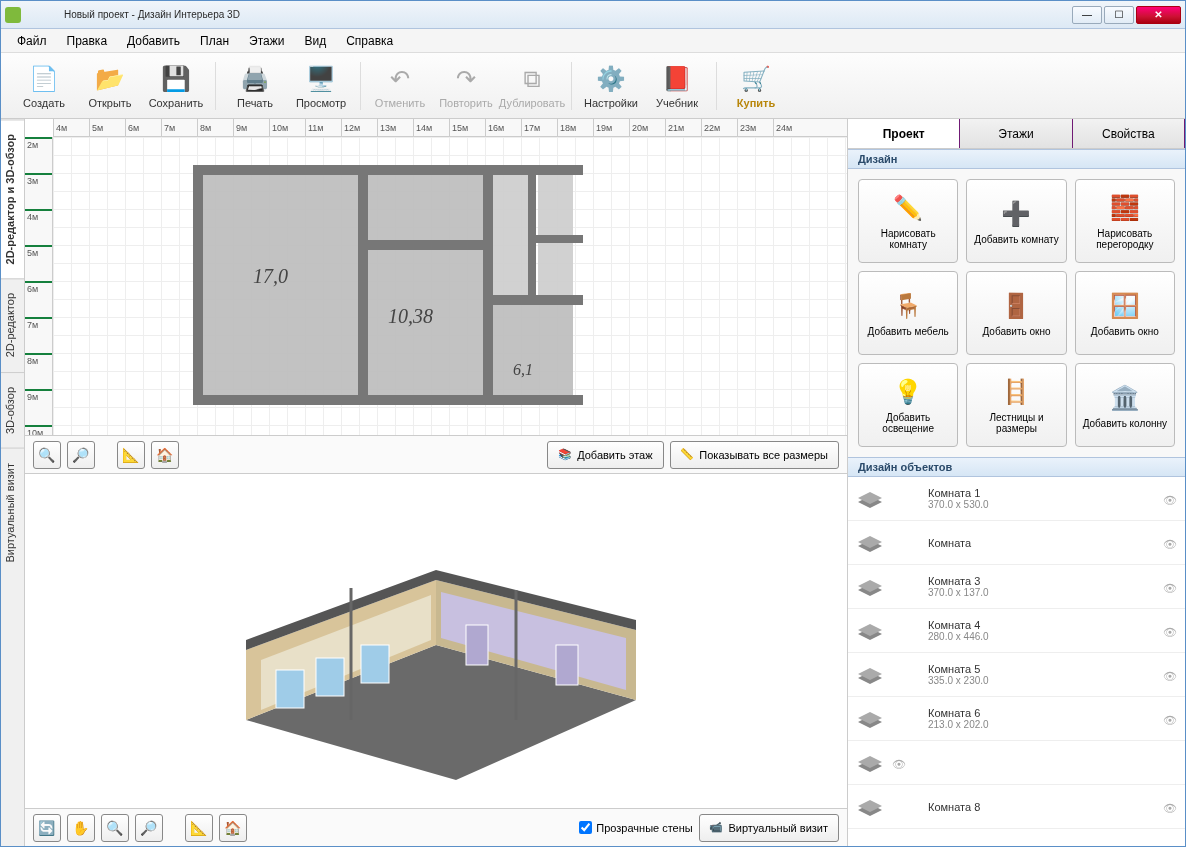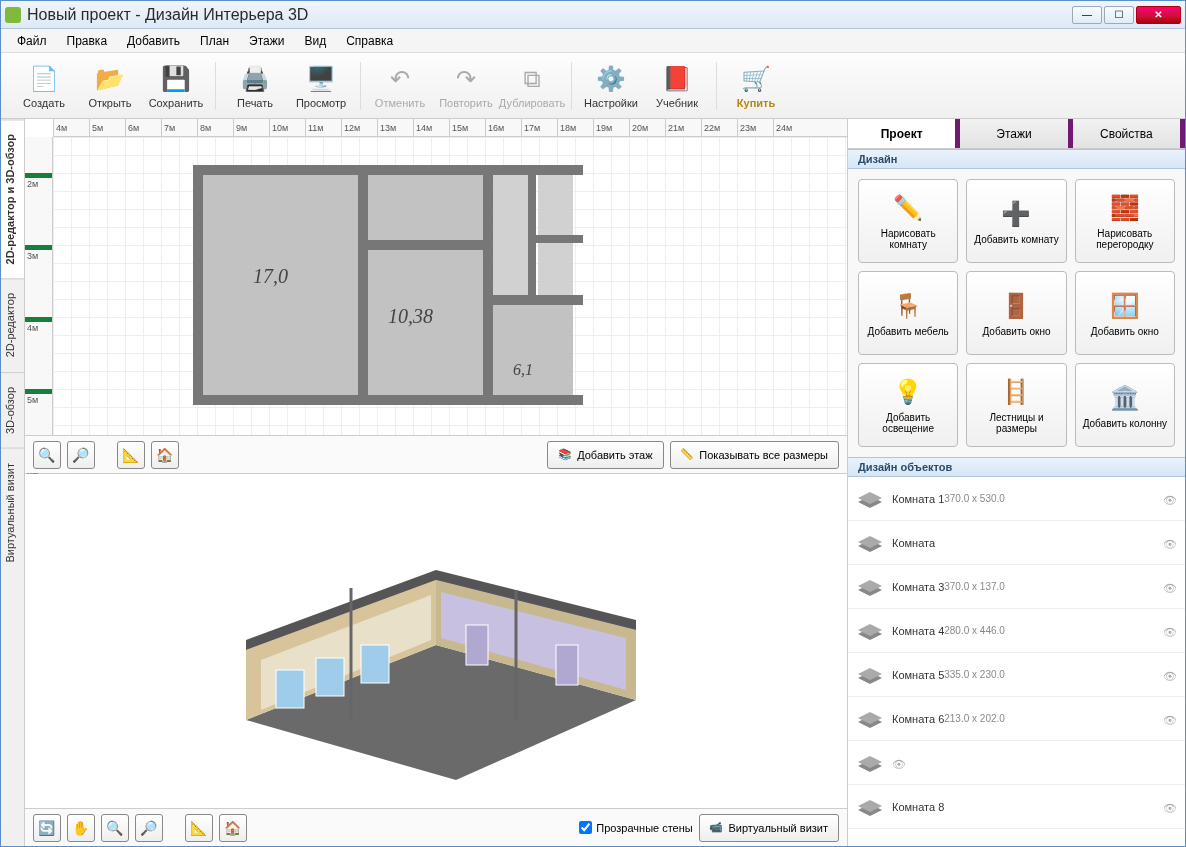--- a/index.html
+++ b/index.html
@@ -1,66 +1,66 @@
 <!DOCTYPE html>
 <html><head>
 <meta charset="utf-8">
 <style>
 * { box-sizing: border-box; margin: 0; padding: 0; font-family: "Segoe UI", Tahoma, sans-serif; }
 body { background: #5a8fc7; width: 1186px; height: 847px; overflow: hidden; }
 .window { background: #fff; border: 1px solid #5a8fc7; width: 1186px; height: 847px; display: flex; flex-direction: column; }
 .titlebar { height: 28px; background: linear-gradient(#f0f5fa,#dde9f5); display: flex; align-items: center; padding: 0 4px; border-bottom: 1px solid #b0c4de; }
 .titlebar .app-icon { width: 16px; height: 16px; background: #7fba3c; border-radius: 3px; margin-right: 6px; }
-.titlebar .title { font-size: 16px; color: #2a2a2a; flex: 1; }
+.titlebar .title { font-size: 10px; color: #2a2a2a; flex: 1; margin-left: 37px; }
 .winbtns { display: flex; gap: 2px; }
 .winbtn { width: 30px; height: 18px; border: 1px solid #9ab; border-radius: 2px; background: linear-gradient(#f8fbff,#e2ecf6); font-size: 10px; text-align: center; line-height: 15px; cursor: pointer; }
 .winbtn.close { background: linear-gradient(#f07,#c13 60%,#a01); color: #fff; border-color: #a01; font-weight: bold; width: 45px; }
 .menubar { height: 24px; background: #f5f5f5; display: flex; align-items: center; padding: 0 6px; border-bottom: 1px solid #ddd; font-size: 12px; }
 .menubar span { padding: 3px 10px; cursor: pointer; }
 .toolbar { height: 66px; background: linear-gradient(#fdfdfd,#f0f0f0); border-bottom: 1px solid #ccc; display: flex; align-items: center; padding: 0 10px; gap: 0; }
 .tbtn { display: flex; flex-direction: column; align-items: center; justify-content: center; width: 66px; height: 60px; font-size: 11px; color: #333; cursor: pointer; border-radius: 3px; }
 .tbtn.disabled { color: #aaa; }
 .tbtn .ico { width: 32px; height: 32px; margin-bottom: 2px; display: flex; align-items: center; justify-content: center; font-size: 24px; }
 .tsep { width: 1px; height: 48px; background: #ddd; margin: 0 6px; }
 .buy { color: #b8860b; font-weight: bold; }
 .workspace { flex: 1; display: flex; overflow: hidden; }
 .lefttabs { width: 24px; background: #f0f0f0; border-right: 1px solid #ccc; display: flex; flex-direction: column; }
 .vtab { flex: 0 0 auto; writing-mode: vertical-rl; transform: rotate(180deg); font-size: 11px; padding: 14px 3px; border-bottom: 1px solid #ccc; cursor: pointer; text-align: center; color: #333; }
 .vtab.active { background: #fff; font-weight: bold; }
 .center { flex: 1; display: flex; flex-direction: column; background: #fff; }
 .view2d { flex: 1; position: relative; background: #fff; border-bottom: 1px solid #ccc; }
 .ruler-h { position: absolute; top: 0; left: 28px; right: 0; height: 18px; background: #f8f8f8; border-bottom: 1px solid #ccc; display: flex; font-size: 9px; color: #555; }
 .ruler-h span { flex: 0 0 36px; border-left: 1px solid #ccc; padding-left: 2px; line-height: 18px; }
 .ruler-v { position: absolute; top: 18px; left: 0; width: 28px; bottom: 38px; background: #f8f8f8; border-right: 1px solid #ccc; display: flex; flex-direction: column; font-size: 9px; color: #555; }
-.ruler-v span { flex: 0 0 36px; border-top: 5px solid #15803d; padding-left: 2px; line-height: 12px; margin-top: 36px; }
+.ruler-v span { flex: 0 0 36px; border-top: 2px solid #15803d; padding-left: 2px; line-height: 12px; }
 .canvas2d { position: absolute; top: 18px; left: 28px; right: 0; bottom: 38px; background-image: linear-gradient(#eee 1px, transparent 1px), linear-gradient(90deg, #eee 1px, transparent 1px); background-size: 18px 18px; }
 .plan { position: absolute; left: 140px; top: 28px; width: 390px; height: 192px; }
 .wall { position: absolute; background: #777; }
 .room-fill { position: absolute; background: #bbb; opacity: 0.9; }
 .room-label { position: absolute; font-size: 20px; color: #444; font-family: serif; font-style: italic; }
 .bottombar2d { position: absolute; bottom: 0; left: 0; right: 0; height: 38px; background: #fafafa; border-top: 1px solid #ccc; display: flex; align-items: center; padding: 0 8px; gap: 6px; }
 .sq { width: 28px; height: 28px; border: 1px solid #888; border-radius: 3px; background: linear-gradient(#fff,#eee); display: flex; align-items: center; justify-content: center; font-size: 14px; cursor: pointer; }
 .pillbtn { height: 28px; border: 1px solid #888; border-radius: 3px; background: linear-gradient(#fff,#eee); display: flex; align-items: center; padding: 0 10px; font-size: 11px; cursor: pointer; gap: 5px; }
 .view3d { flex: 1.05; position: relative; background: #fff; display: flex; align-items: center; justify-content: center; }
 .house3d { width: 460px; height: 280px; position: relative; }
 .bottombar3d { position: absolute; bottom: 0; left: 0; right: 0; height: 38px; background: #fafafa; border-top: 1px solid #ccc; display: flex; align-items: center; padding: 0 8px; gap: 6px; }
 .rightpanel { width: 338px; background: #f8f8f8; border-left: 1px solid #ccc; display: flex; flex-direction: column; }
 .rtabs { height: 30px; display: flex; background: #eee; border-bottom: 1px solid #ccc; }
-.rtab { flex: 1; font-size: 12px; display: flex; align-items: center; justify-content: center; border-right: 5px solid #701a75; cursor: pointer; background: linear-gradient(#f2f2f2,#e2e2e2); }
+.rtab { flex: 1; font-size: 12px; display: flex; align-items: center; justify-content: center; border-right: 1px solid #701a75; cursor: pointer; background: linear-gradient(#f2f2f2,#e2e2e2); }
 .rtab.active { background: #fff; font-weight: bold; }
 .section-hdr { height: 20px; background: linear-gradient(#eaf2fb,#d6e6f5); border-bottom: 1px solid #b0c4de; border-top: 1px solid #b0c4de; font-size: 11px; font-weight: bold; color: #2a4a6a; padding: 0 10px; display: flex; align-items: center; }
 .design-grid { display: grid; grid-template-columns: repeat(3, 1fr); gap: 8px; padding: 10px; }
 .dcard { height: 84px; border: 1px solid #bbb; border-radius: 4px; background: linear-gradient(#fff,#f0f0f0); display: flex; flex-direction: column; align-items: center; justify-content: center; font-size: 10px; text-align: center; cursor: pointer; padding: 4px; }
 .dcard .dico { width: 32px; height: 32px; margin-bottom: 4px; display: flex; align-items: center; justify-content: center; font-size: 24px; }
 .objlist { flex: 1; overflow-y: auto; background: #fff; }
 .objrow { height: 44px; border-bottom: 1px solid #eee; display: flex; align-items: center; padding: 0 8px; font-size: 11px; cursor: pointer; }
 .objico { width: 28px; height: 22px; margin-right: 8px; }
-.objinfo { flex: 1; display: flex; flex-direction: row; }
+.objinfo { flex: 1; display: flex; flex-direction: column; margin-left: 36px; }
 .objname { color: #333; }
-.objdim { color: #888; font-size: 10px; text-align: right; }
+.objdim { color: #888; font-size: 10px; }
 .eye { width: 14px; height: 10px; color: #aaa; }
 .chk { display: flex; align-items: center; font-size: 11px; gap: 4px; }
 input[type=checkbox] { width: 13px; height: 13px; }
 </style>
 </head>
 <body>
 
 <div class="window">
 
   <div class="titlebar">

